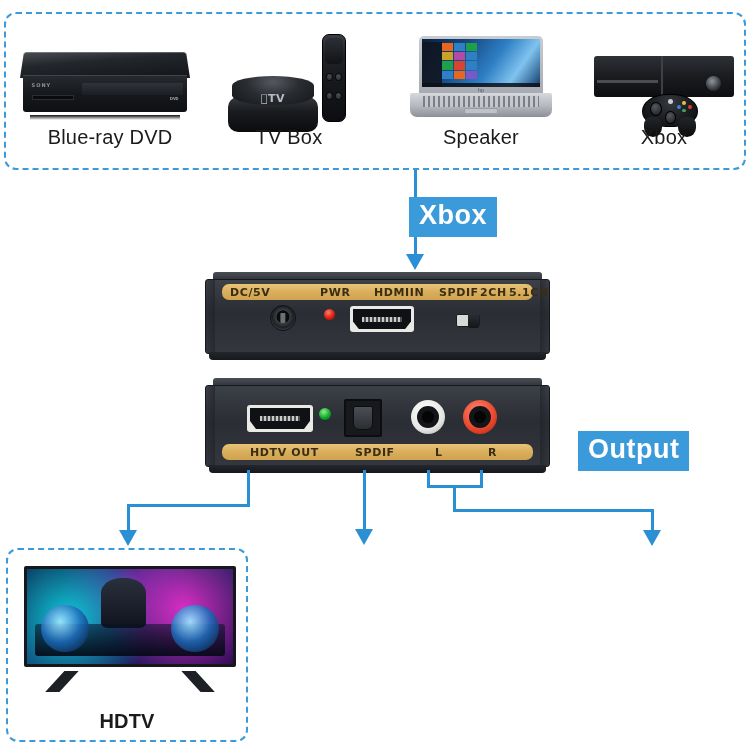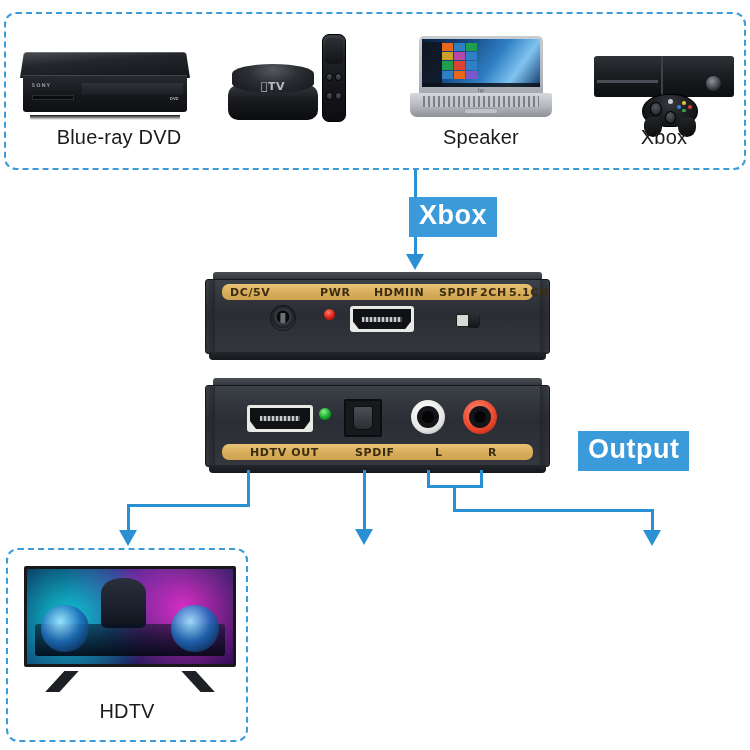--- a/index.html
+++ b/index.html
@@ -385,34 +385,35 @@
 
     <div class="art" style="left:14px; top:36px; width:170px; height:70px;">
       <div class="dvd-top"></div>
       <div class="dvd-front">
         <div class="dvd-brand">SONY</div>
         <div class="dvd-tray"></div>
         <div class="dvd-badge">DVD</div>
       </div>
       <div class="dvd-feet"></div>
     </div>
-    <div class="group-label" style="left:28px; width:170px; top:112px;text-align:center;">Blue-ray DVD</div>
-
-    <div class="art" style="left:222px; top:50px; width:90px; height:56px;">
+    <div class="group-label" style="left:19px; width:170px; top:112px;text-align:center;">Blue-ray DVD</div>
+
+    <div class="art" style="left:222px; top:62px; width:90px; height:56px;">
       <div class="atv-body"></div>
       <div class="atv-top"></div>
       <div class="atv-logo">TV</div>
     </div>
     <div class="art remote-body" style="left:316px; top:20px; width:24px; height:88px;">
       <div class="remote-glass"></div>
       <div class="rbtn" style="left:14%; top:44%; width:30%; padding-bottom:30%;"></div>
       <div class="rbtn" style="right:14%; top:44%; width:30%; padding-bottom:30%;"></div>
       <div class="rbtn" style="left:14%; top:66%; width:30%; padding-bottom:30%;"></div>
       <div class="rbtn" style="right:14%; top:66%; width:30%; padding-bottom:30%;"></div>
     </div>
+    <div class="group-label" style="left:218px; width:130px; top:112px;">TV Box</div>
 
     <div class="art" style="left:404px; top:22px; width:142px; height:86px;">
       <div class="lt-lid">
         <div class="lt-screen">
           <div class="lt-start"></div>
           <div class="lt-tiles">
             <i style="background:#e8671c"></i>
               <i style="background:#2f7fc4"></i>
               <i style="background:#1f9e4b"></i>
             <i style="background:#c9a227"></i>
@@ -544,18 +545,18 @@
           <div class="tv-dj"></div>
           <div class="tv-deck"></div>
           <div class="tv-plat" style="left:7%; bottom:12%; width:23%; padding-bottom:23%;"></div>
           <div class="tv-plat" style="right:7%; bottom:12%; width:23%; padding-bottom:23%;"></div>
         </div>
       </div>
       <div class="tv-logo"></div>
       <div class="tv-stand-l"></div>
       <div class="tv-stand-r"></div>
     </div>
-    <div class="group-label" style="top:150px;">HDTV</div>
+    <div class="group-label" style="top:160px;font-weight:bold;">HDTV</div>
   </div>
 
 
 
 </div>
 
 </body></html>

